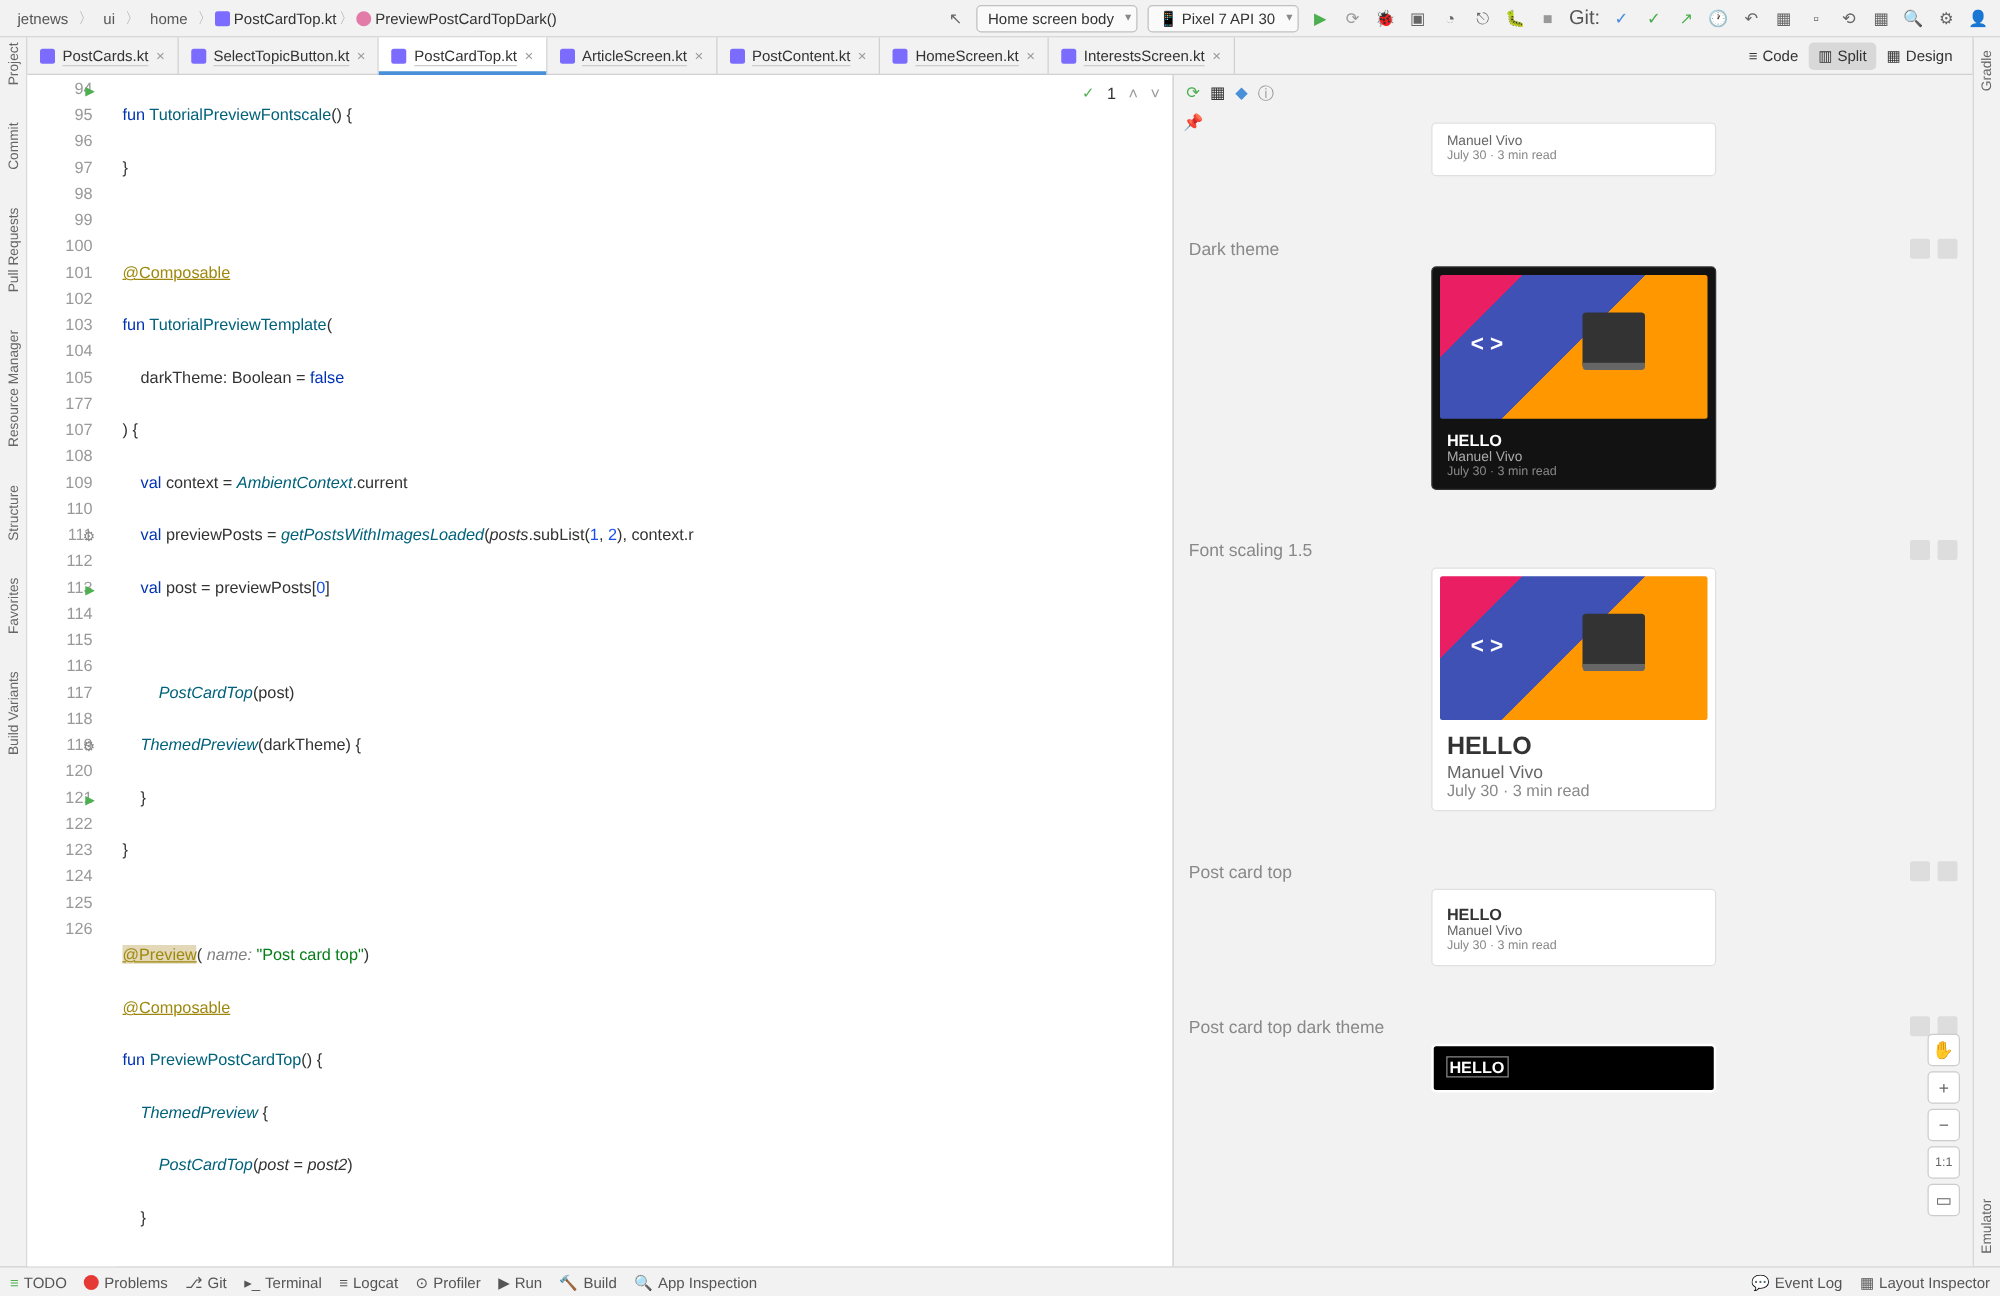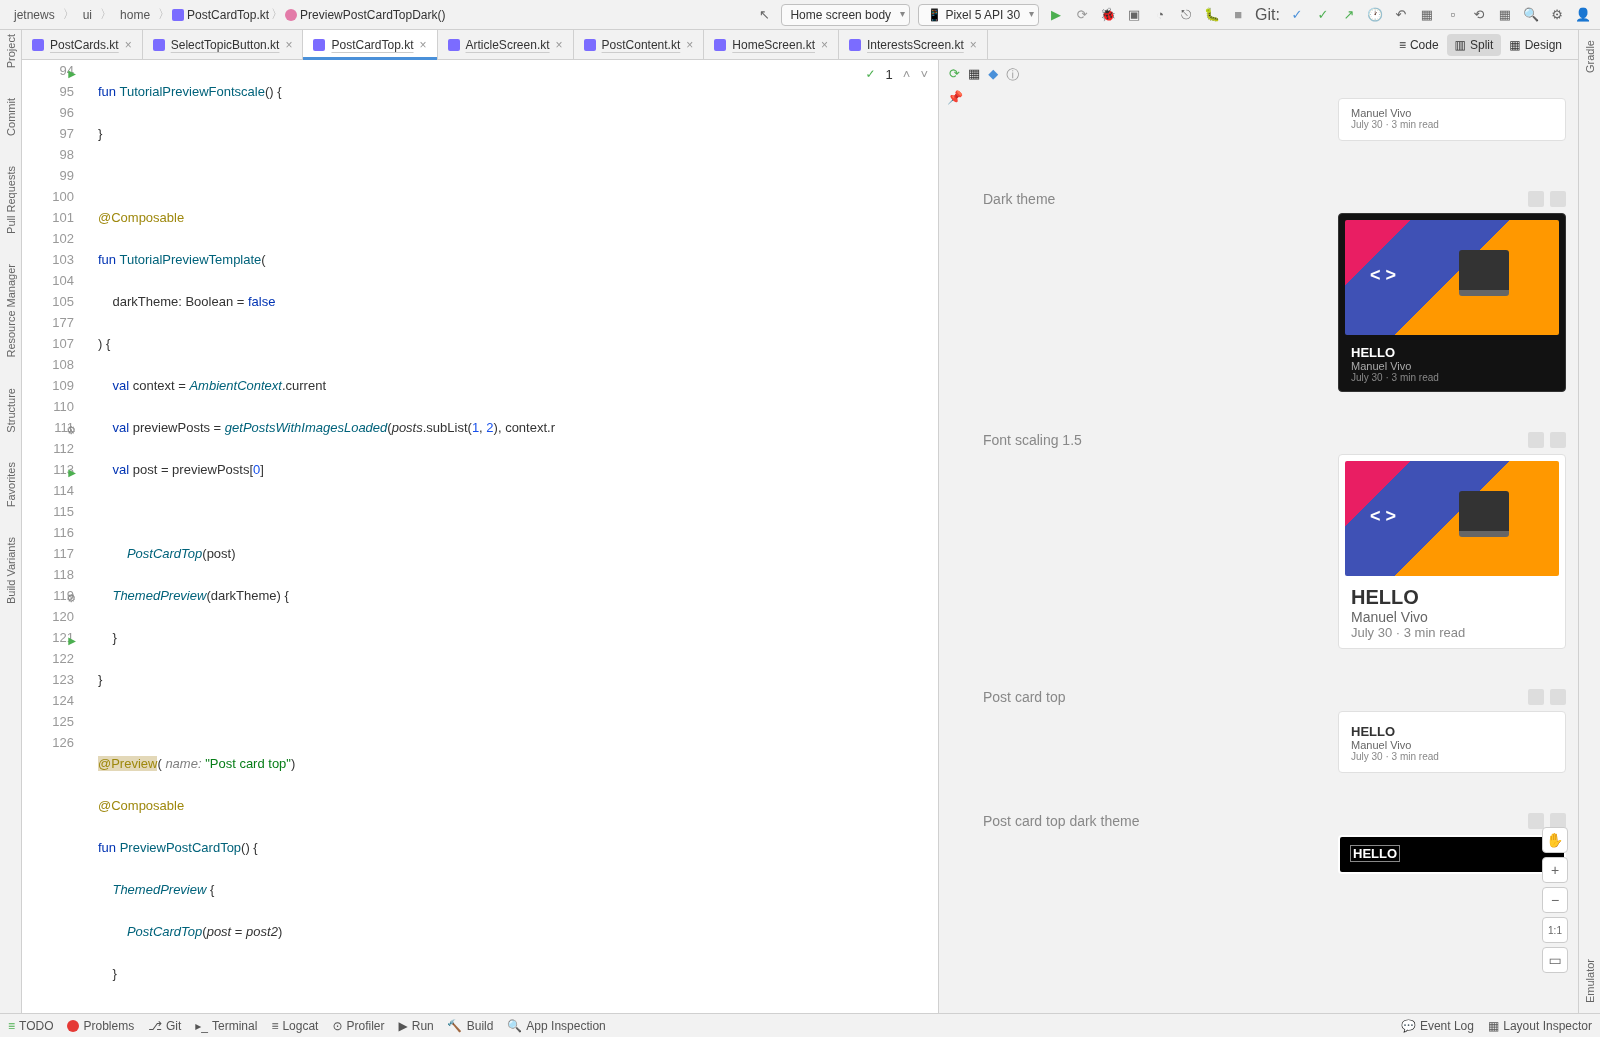--- a/index.html
+++ b/index.html
@@ -36,32 +36,32 @@
 .editor { flex: 1; background: #fff; display: flex; min-width: 0; font-family: 'Menlo', 'Consolas', monospace; font-size: 13px; line-height: 21px; position: relative; }
 .gutter { width: 70px; color: #999; text-align: right; padding-right: 18px; background: #fff; user-select: none; }
 .gutter-line { height: 21px; position: relative; }
 .gutter-icon { position: absolute; right: -2px; top: 3px; width: 12px; height: 12px; }
 .run-gutter { color: #4caf50; font-size: 10px; }
 .gear-gutter { color: #888; font-size: 11px; }
 .code-area { flex: 1; padding-left: 6px; white-space: pre; overflow: hidden; }
 .code-line { height: 21px; }
 .kw { color: #0033b3; }
 .fn { color: #00627a; }
-.anno { color: #9e880d; }
+.anno { color: #9e880d; text-decoration: underline; }
 .param { color: #808080; font-style: italic; }
 .str { color: #067d17; }
 .num { color: #1750eb; }
 .ident { color: #871094; }
 .it { font-style: italic; color: #333; }
 .match-hl { background: #e3d8b8; }
 .editor-toolbar { position: absolute; top: 4px; right: 10px; display: flex; gap: 10px; align-items: center; }
 .chk { color: #4caf50; font-size: 12px; }
 .preview { width: 640px; background: #f2f2f2; border-left: 1px solid #d0d0d0; overflow-y: auto; padding: 8px 12px; position: relative; }
 .preview-toolbar { position: absolute; top: 6px; left: 10px; display: flex; gap: 8px; }
-.preview-section { margin-bottom: 40px; margin-left: 32px; }
+.preview-section { margin-bottom: 40px; }
 .preview-label { color: #888; font-size: 14px; margin-bottom: 6px; display: flex; align-items: center; }
 .preview-actions { margin-left: auto; display: flex; gap: 6px; }
 .preview-action { width: 16px; height: 16px; background: #ddd; border-radius: 2px; cursor: pointer; }
 .card { background: #fff; border: 1px solid #e0e0e0; border-radius: 4px; width: 228px; padding: 0 0 8px 0; overflow: hidden; }
 .card.dark { background: #121212; border-color: #333; }
 .card-img { height: 115px; background: linear-gradient(135deg, #e91e63 0%, #e91e63 20%, #3f51b5 20%, #3f51b5 50%, #ff9800 50%, #ff9800 100%); position: relative; margin: 6px; border-radius: 2px; }
 .card-img::before { content: '< >'; position: absolute; left: 25px; top: 45px; color: #fff; font-weight: bold; font-size: 18px; }
 .card-img::after { content: ''; position: absolute; right: 50px; top: 30px; width: 50px; height: 40px; background: #333; border-radius: 3px; border-bottom: 6px solid #666; }
 .card-title { font-weight: bold; padding: 4px 12px 0; font-size: 13px; }
 .card-author { padding: 0 12px; font-size: 11px; color: #666; }
@@ -74,21 +74,21 @@
 .card.large .card-meta { font-size: 13px; }
 .zoom-ctrl { position: absolute; right: 10px; bottom: 40px; display: flex; flex-direction: column; gap: 4px; align-items: center; }
 .zoom-btn { width: 26px; height: 26px; background: #fff; border: 1px solid #ccc; border-radius: 4px; display: flex; align-items: center; justify-content: center; cursor: pointer; font-size: 14px; color: #666; }
 .bottombar { height: 24px; background: #f2f2f2; border-top: 1px solid #d0d0d0; display: flex; align-items: center; padding: 0 8px; gap: 14px; font-size: 12px; }
 .bb-item { display: flex; align-items: center; gap: 4px; color: #555; cursor: pointer; }
 .bb-icon { width: 12px; height: 12px; display: inline-block; }
 .err-dot { background: #e53935; border-radius: 50%; }
 .ok-chk { color: #4caf50; }
 .pin-icon { position: absolute; top: 30px; left: 8px; color: #888; cursor: pointer; }
 .preview-top { margin-top: 30px; }
-.preview-card-wrap { display: flex; justify-content: flex-end; }
+.preview-card-wrap { display: flex; justify-content: center; }
 .card.notop { padding: 8px 0 10px; }
 .card.dark.notop { border: 2px solid #fff; background: #000; }
 .card.dark.notop .card-title { border: 1px solid #888; display: inline-block; margin-left: 10px; padding: 0 2px; }
 </style>
 </head>
 <body>
 
 <div class="ide">
   <div class="topbar">
     <div class="breadcrumb">
@@ -104,21 +104,21 @@
         </span>
       <span class="breadcrumb-sep">〉</span>
       <span class="breadcrumb-file">
           <span class="icon-fn"></span>
           <span>PreviewPostCardTopDark()</span>
         </span>
     </div>
     <div class="toolbar">
       <span class="toolbar-btn">↖</span>
       <div class="dropdown">Home screen body</div>
-      <div class="dropdown">📱 <span>Pixel 5 API 30</span></div>
+      <div class="dropdown">📱 <span>Pixel 7 API 30</span></div>
       <span class="toolbar-btn run-btn">▶</span>
       <span class="toolbar-btn" style="color:#999">⟳</span>
       <span class="toolbar-btn" style="color:#4caf50">🐞</span>
       <span class="toolbar-btn">▣</span>
       <span class="toolbar-btn">◔</span>
       <span class="toolbar-btn">⎋</span>
       <span class="toolbar-btn" style="color:#4caf50">🐛</span>
       <span class="toolbar-btn" style="color:#999">■</span>
       <span class="git-label">Git:</span>
       <span class="toolbar-btn" style="color:#4a90d9">✓</span>

